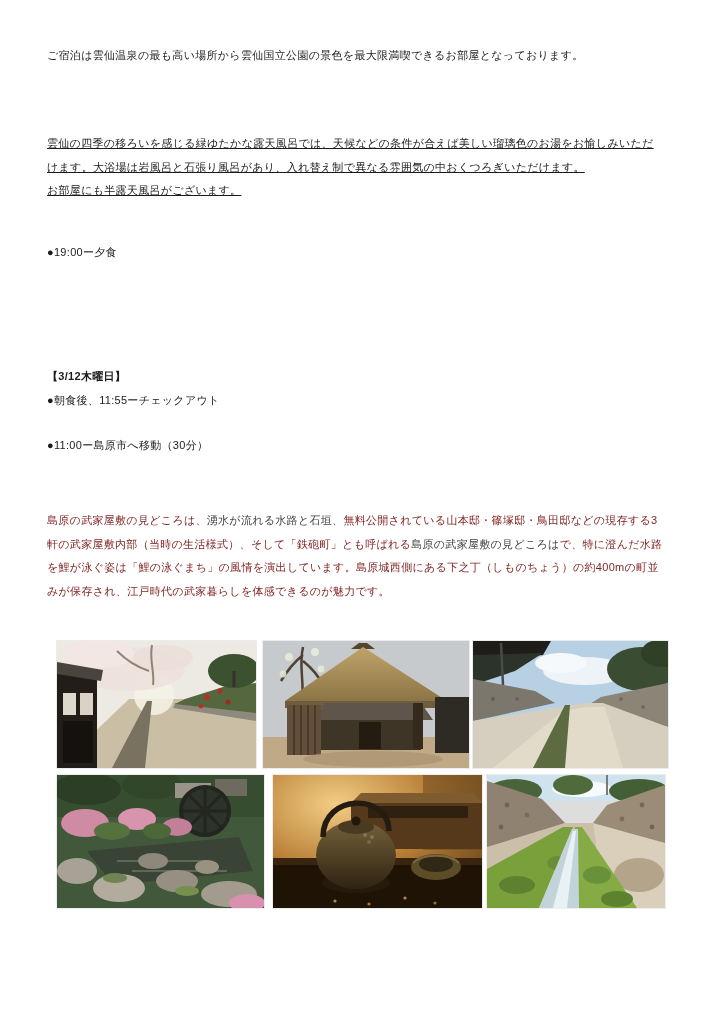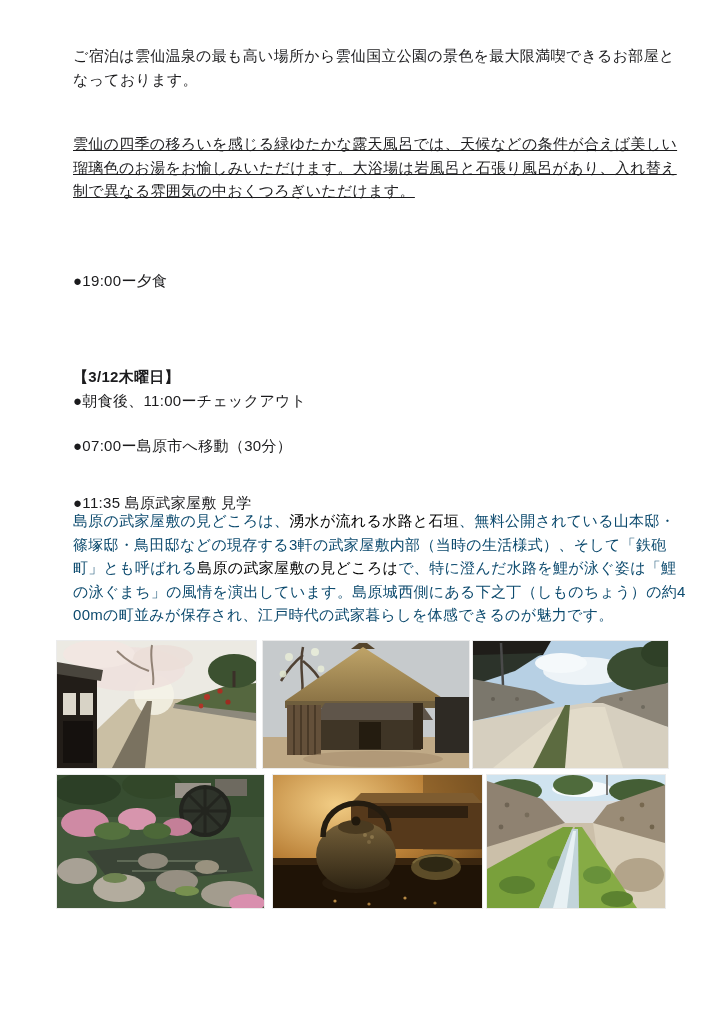--- a/index.html
+++ b/index.html
@@ -2,58 +2,58 @@
 <html lang="ja"><head>
 <meta charset="utf-8">
 <style>
   html,body { margin:0; padding:0; background:#ffffff; }
   .page {
     position:relative; width:725px; height:1024px; margin:0 auto;
     background:#ffffff; overflow:hidden;
     font-family:"Liberation Sans","DejaVu Sans",sans-serif;
   }
   .txt {
-    position:absolute; left:73px; width:616px;
-    font-size:15px; line-height:23.5px; color:#1b1b1d;
+    position:absolute; left:47px; width:616px;
+    font-size:11px; line-height:23.5px; color:#1b1b1d;
     letter-spacing:0.3px; word-break:break-all;
   }
   .heading { font-weight:bold; }
   .desc { color:#2e3f50; }
-  .seg-link { color:#000000; cursor:pointer;margin-top:8px; }
-  .seg-plain { color:#0c4a6e;margin-top:23px; }
+  .seg-link { color:#404040; cursor:pointer;margin-top:8px; }
+  .seg-plain { color:#7f1d1d;margin-top:23px; }
   .ph {
     position:absolute; overflow:hidden; box-shadow:0 0 0 1px #ececec;
     background:#ddd;
   }
   .ph svg { display:block; width:100%; height:100%; }
 </style>
 </head>
 <body>
 
 <div class="page">
 
   <div class="txt" style="top:44px;">
     <div>ご宿泊は雲仙温泉の最も高い場所から雲仙国立公園の景色を最大限満喫できるお部屋となっております。</div>
   </div>
 
   <div class="txt" style="top:132px;text-decoration:underline;">
     <div>雲仙の四季の移ろいを感じる緑ゆたかな露天風呂では、天候などの条件が合えば美しい瑠璃色のお湯をお愉しみいただけます。大浴場は岩風呂と石張り風呂があり、入れ替え制で異なる雰囲気の中おくつろぎいただけます。</div>
-  </div>
-
-  <div class="txt" style="top:241px;margin-top:28px;">
+    <div>お部屋にも半露天風呂がございます。</div>
+  </div>
+
+  <div class="txt" style="top:241px;">
     <div>●19:00ー夕食</div>
   </div>
 
   <div class="txt heading" style="top:365px;">【3/12木曜日】</div>
 
-  <div class="txt" style="top:389px;">●朝食後、11:00ーチェックアウト</div>
-
-  <div class="txt" style="top:434px;">●07:00ー島原市へ移動（30分）</div>
-
-  <div class="txt" style="top:491px;">●11:35 島原武家屋敷 見学</div>
+  <div class="txt" style="top:389px;">●朝食後、11:55ーチェックアウト</div>
+
+  <div class="txt" style="top:434px;">●11:00ー島原市へ移動（30分）</div>
+
 
   <div class="txt desc" style="top:509px;">
     <span class="seg-plain">島原の武家屋敷の見どころは、</span><span class="seg-link">湧水が流れる水路と石垣</span><span class="seg-plain">、無料公開されている山本邸・篠塚邸・鳥田邸などの現存する3軒の武家屋敷内部（当時の生活様式）、そして「鉄砲町」とも呼ばれる</span><span class="seg-link">島原の武家屋敷の見どころは</span><span class="seg-plain">で、特に澄んだ水路を鯉が泳ぐ姿は「鯉の泳ぐまち」の風情を演出しています。島原城西側にある下之丁（しものちょう）の約400mの町並みが保存され、江戸時代の武家暮らしを体感できるのが魅力です。</span>
   </div>
 
   <div>
 
     <div class="ph" style="left:57px;top:641px;width:199px;height:127px;">
       <svg viewBox="0 0 199 127" preserveAspectRatio="none">
         <rect width="199" height="127" fill="#eceae3"></rect>

